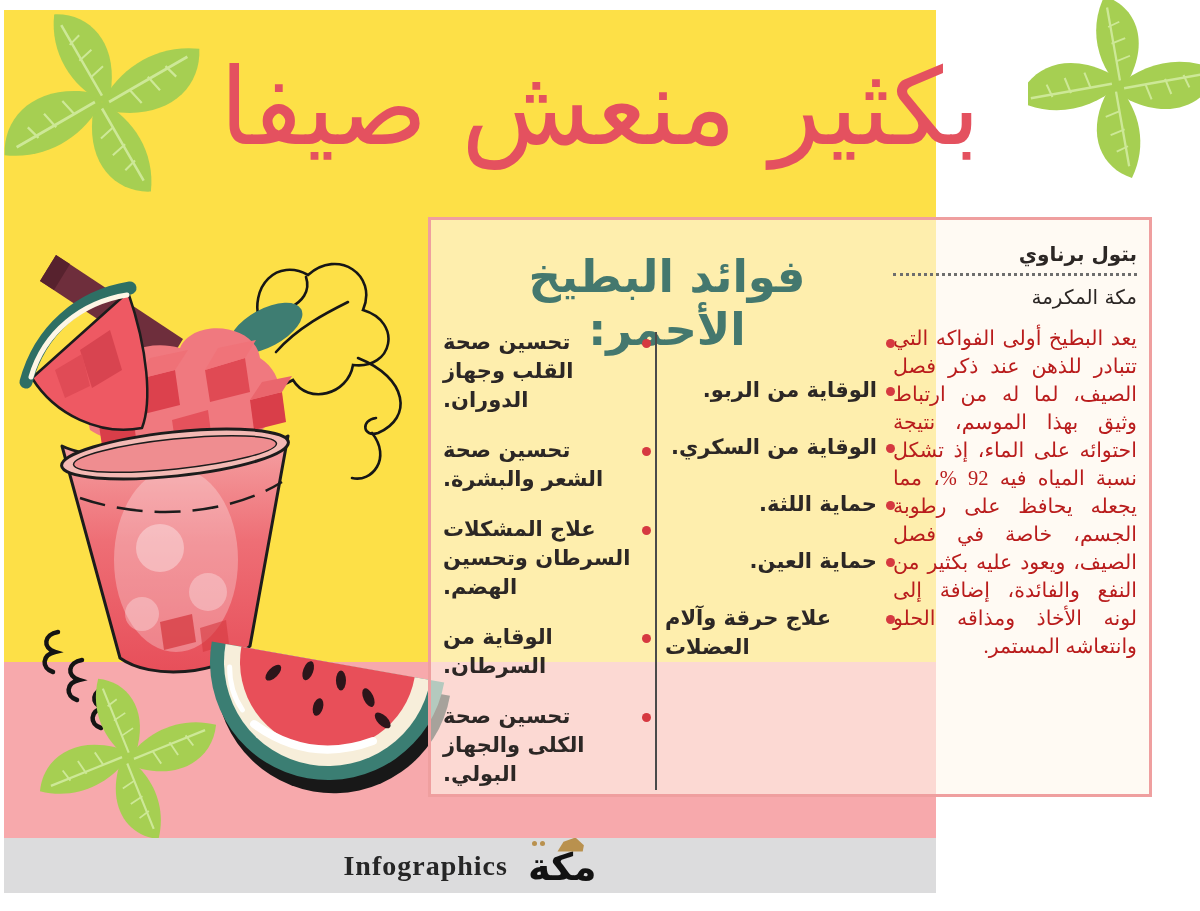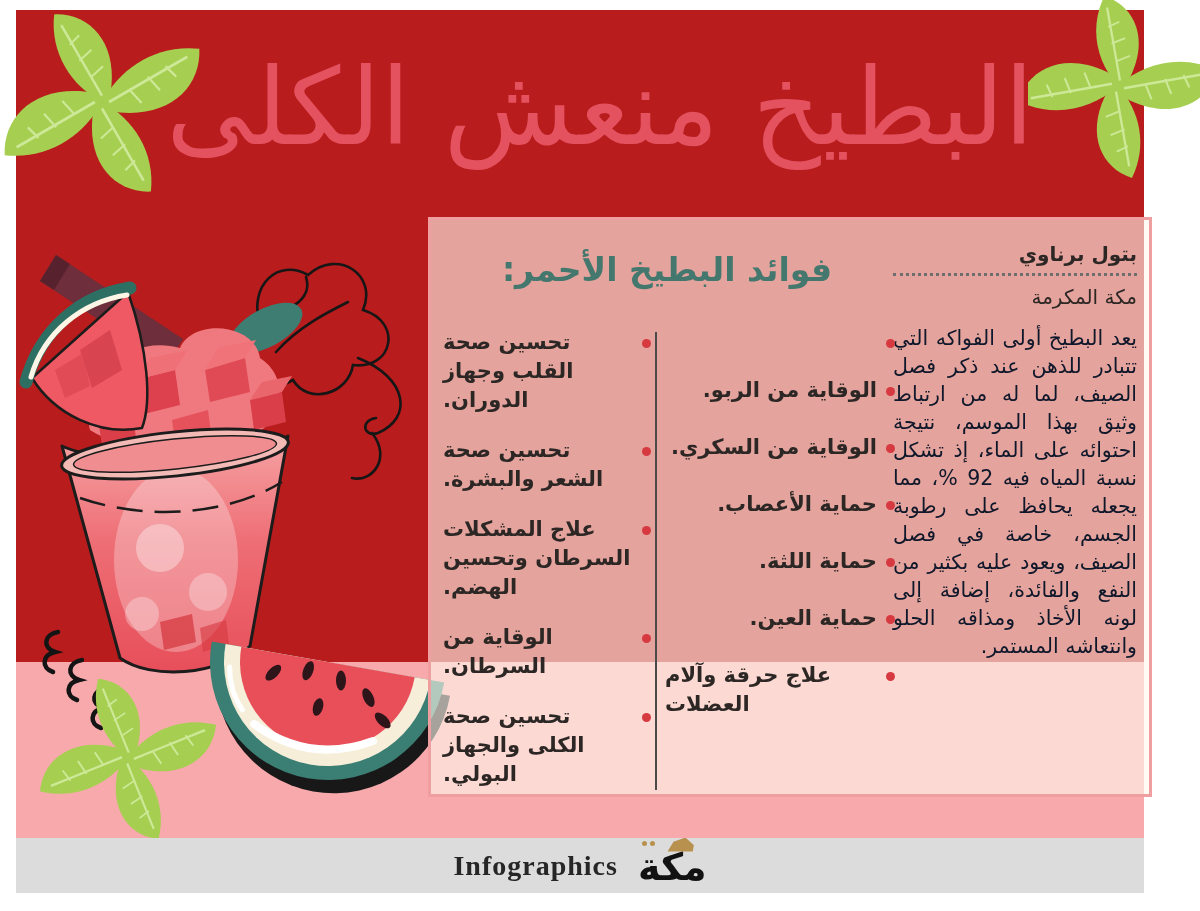--- a/index.html
+++ b/index.html
@@ -2,22 +2,22 @@
 <html lang="ar"><head>
 <meta charset="utf-8">
 <style>
   html,body{margin:0;padding:0;}
   body{
     width:1200px;height:911px;position:relative;overflow:hidden;
     background:#ffffff;
     font-family:"DejaVu Sans", sans-serif;
   }
   .content{
-    position:absolute;left:16px;top:10px;width:1128px;height:883px;
-    background:#b91c1c;
+    position:absolute;left:4px;top:10px;width:932px;height:883px;
+    background:#fde047;
   }
   .band{
     position:absolute;left:0;top:652px;width:100%;height:176px;
     background:#f7a9ac;
   }
   .footer{
     position:absolute;left:0;top:828px;width:100%;height:55px;
     background:#dcdcdd;
     display:flex;align-items:center;justify-content:center;gap:20px;
   }
@@ -43,31 +43,31 @@
   }
   .leaves{position:absolute;}
   .card{
     position:absolute;left:428px;top:217px;width:724px;height:580px;
     border:3px solid #ef9f9f;background:rgba(255,247,235,0.62);
     box-sizing:border-box;
   }
   .card-heading{
     position:absolute;left:16px;top:30px;width:440px;margin:0;
     direction:rtl;text-align:center;
-    font-size:33px;font-weight:bold;color:#44786e;
+    font-size:45px;font-weight:bold;color:#44786e;
   }
   .author-col{
     position:absolute;right:12px;top:22px;width:244px;direction:rtl;text-align:right;
   }
   .author-name{font-size:20px;font-weight:bold;color:#2c2725;}
   .dotted-divider{border-bottom:3px dotted #6e6e6e;margin:7px 0 9px 0;height:0;}
   .author-city{font-size:20px;font-weight:normal;color:#2c2725;}
   .body-text{
-    margin:15px 0 0 0;font-size:20.5px;line-height:28px;color:#0f172a;
-    text-align:justify;direction:rtl;
+    margin:15px 0 0 0;font-size:20.5px;line-height:28px;color:#b91c1c;
+    text-align:justify;direction:rtl;font-family:Liberation Serif, serif;
   }
   .v-divider{
     position:absolute;left:224px;top:112px;width:2px;height:458px;background:#4a4a4a;
   }
   .benefits{position:absolute;direction:rtl;}
   .benefits.mid{left:234px;top:108px;width:230px;}
   .benefits.second{left:12px;top:108px;width:208px;}
   .bullet{display:flex;align-items:flex-start;direction:rtl;}
   .benefits.mid .bullet{margin-bottom:28px;}
   .benefits.second .bullet{margin-bottom:21px;}
@@ -113,21 +113,21 @@
   </div>
 </div>
 
 <svg class="leaves" style="left:0;top:4px;" width="205" height="205" viewBox="0 0 205 205">
   <use href="#leaf-cluster" transform="translate(102,98) scale(1.12) rotate(8)"></use>
 </svg>
 <svg class="leaves" style="left:1028px;top:0;" width="172" height="185" viewBox="0 0 172 185">
   <use href="#leaf-cluster" transform="translate(90,86) scale(1.02) rotate(28)"></use>
 </svg>
 
-<h1 class="title">البطيخ منعش الكلى</h1>
+<h1 class="title">بكثير منعش صيفا</h1>
 
 <svg class="illustration" width="465" height="608" viewBox="0 0 465 608">
   <defs>
     <linearGradient id="cupGrad" x1="0" y1="0" x2="0" y2="1">
       <stop offset="0" stop-color="#f5a3a4"></stop>
       <stop offset="0.45" stop-color="#ee6e75"></stop>
       <stop offset="1" stop-color="#e74f5a"></stop>
     </linearGradient>
   </defs>
 
@@ -224,24 +224,20 @@
       <div class="bullet">
         <span class="dot"></span>
         <span class="txt">الوقاية من الربو.</span>
       </div>
       <div class="bullet">
         <span class="dot"></span>
         <span class="txt">الوقاية من السكري.</span>
       </div>
       <div class="bullet">
         <span class="dot"></span>
-        <span class="txt">حماية الأعصاب.</span>
-      </div>
-      <div class="bullet">
-        <span class="dot"></span>
         <span class="txt">حماية اللثة.</span>
       </div>
       <div class="bullet">
         <span class="dot"></span>
         <span class="txt">حماية العين.</span>
       </div>
       <div class="bullet">
         <span class="dot"></span>
         <span class="txt">علاج حرقة وآلام العضلات</span>
       </div>

